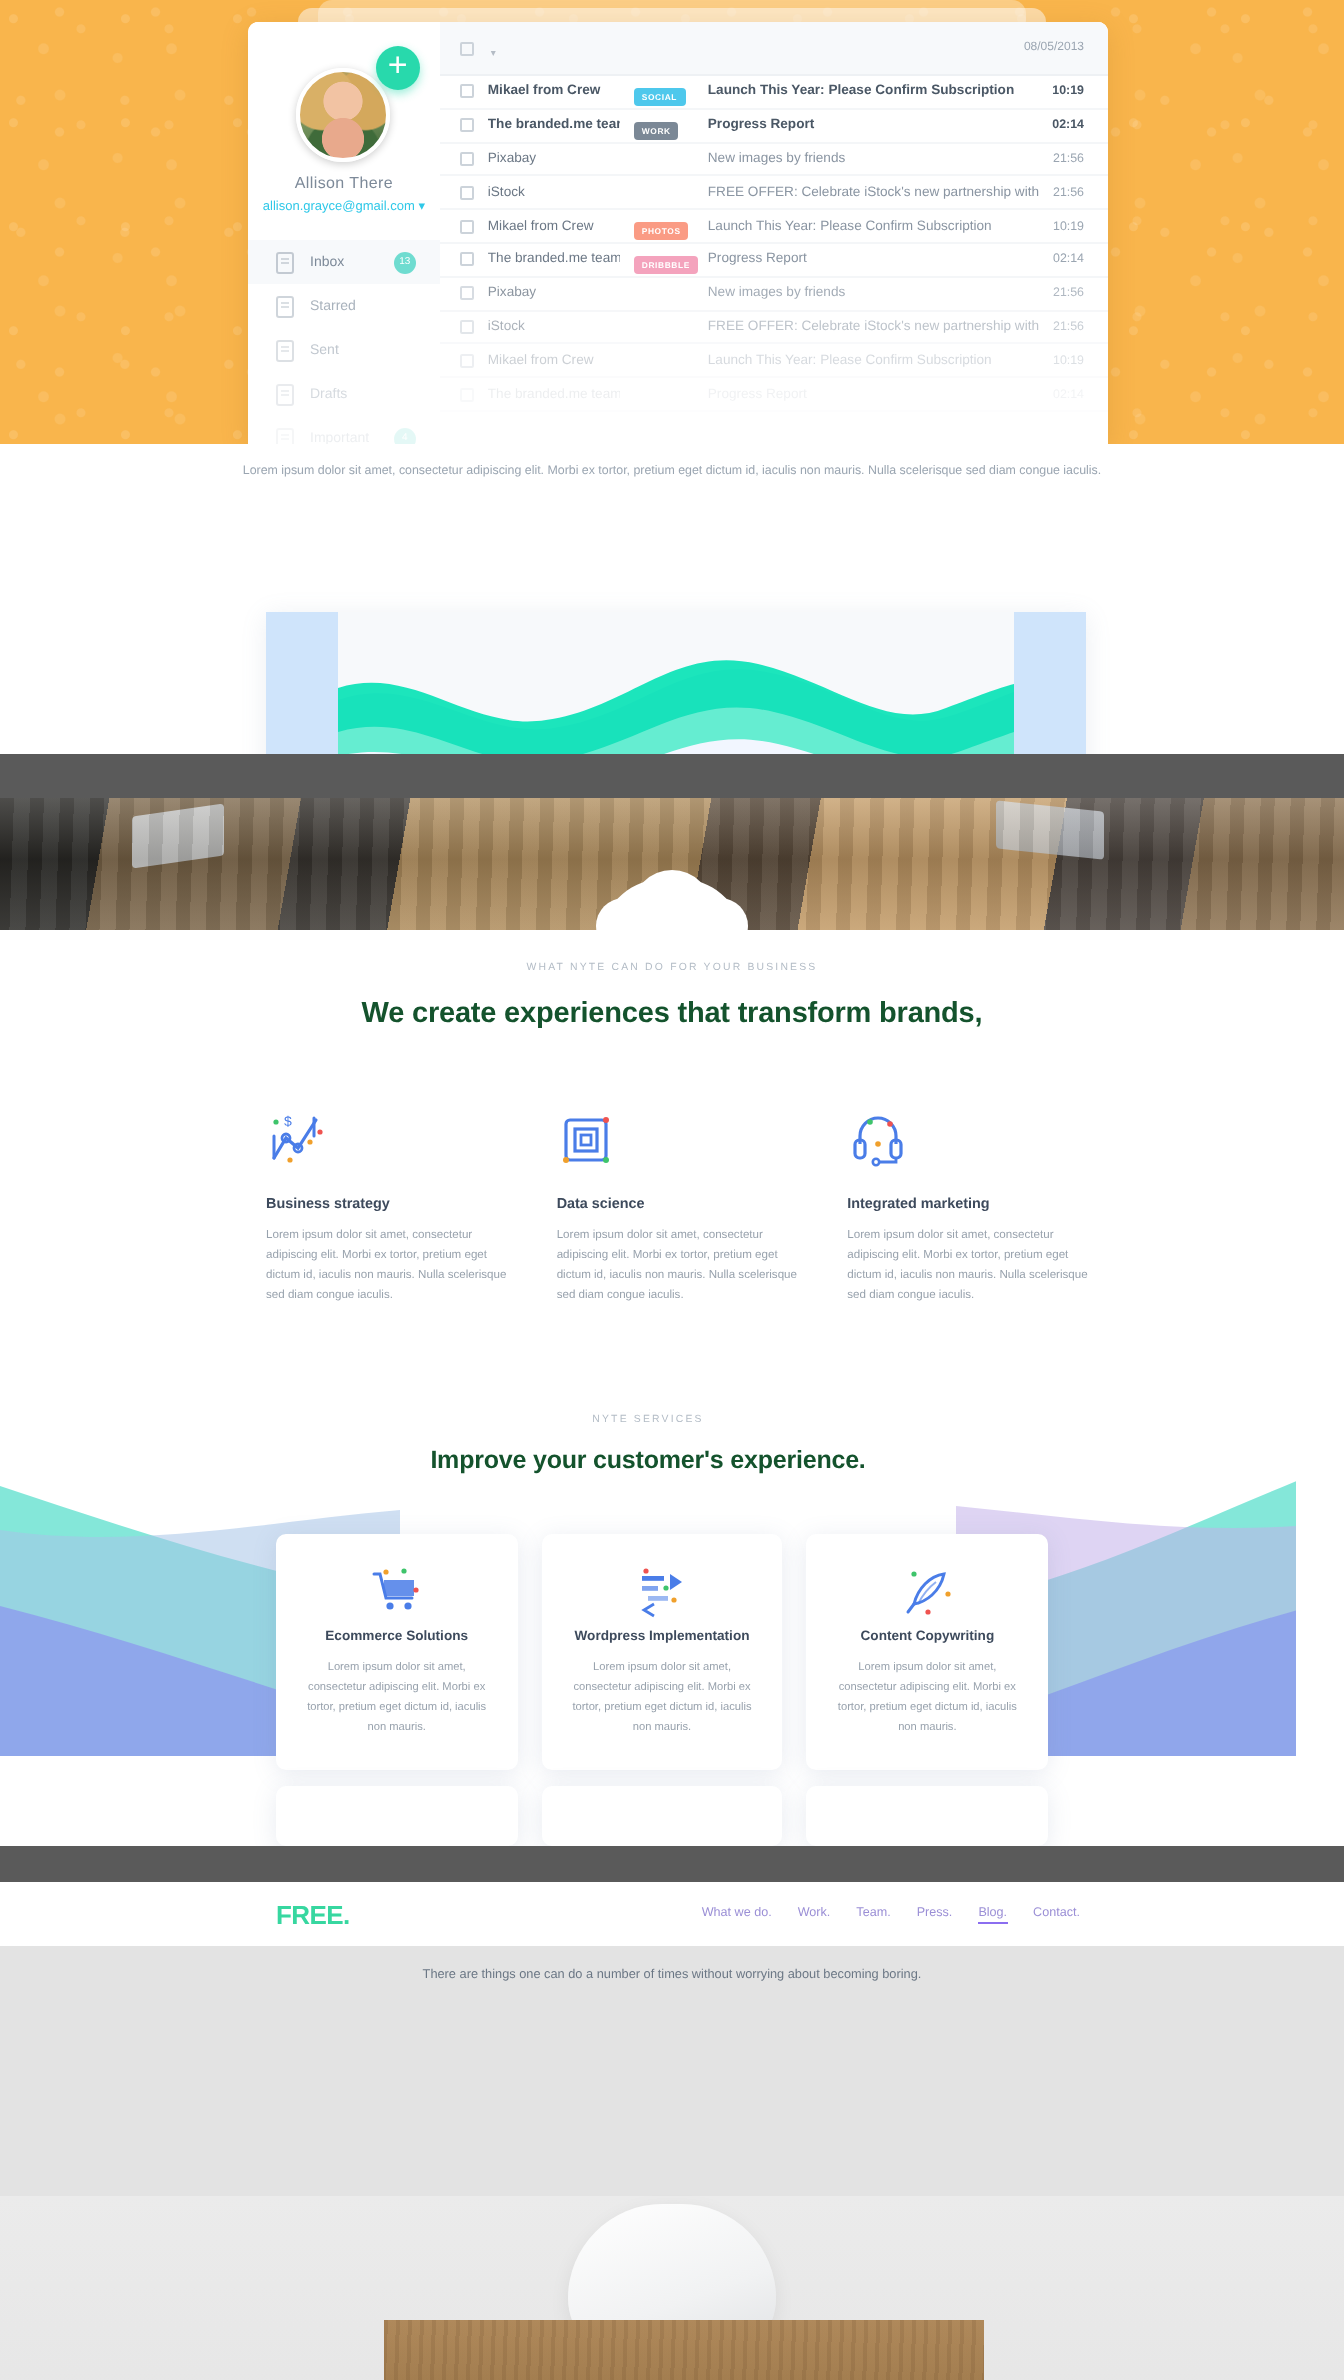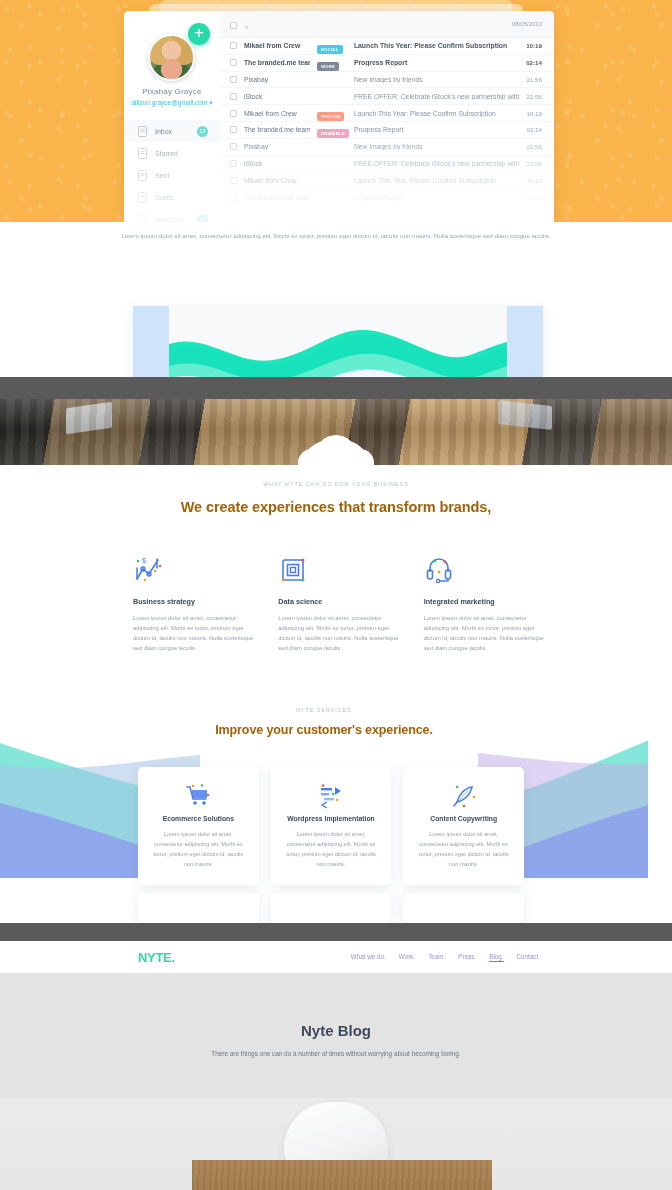--- a/index.html
+++ b/index.html
@@ -130,21 +130,21 @@
     transform:skewY(6deg); opacity:.75; border-radius:2px;
   }
   .cloud-cut{
     position:absolute; left:0; right:0; bottom:-2px; height:38px; z-index:3;
   }
 
   
   .svc-sec{ position:relative; width:672px; background:#fff; padding-top:14px;}
   .eyebrow{ text-align:center; font-size:5.2px; letter-spacing:1.1px; color:#b3bcc6; text-transform:uppercase;}
   .big-head{
-    text-align:center; font-size:14.5px; font-weight:bold; color:#a16207;
+    text-align:center; font-size:14.5px; font-weight:bold; color:#14532d;
     line-height:1.5; margin-top:10px; letter-spacing:-.1px;
   }
   .cols{ display:flex; gap:25px; padding:36px 128px 0 133px;}
   .col{ width:148px;}
   .col-ic{ height:30px; margin-bottom:12px;}
   .col-h{ font-size:7.2px; font-weight:bold; color:#3d4a5c; margin-bottom:7px;}
   .col-p{ font-size:5.8px; color:#98a2ad; line-height:1.75;}
 
   
   .imp-sec{ position:relative; width:648px; padding-top:54px; background:#fff; overflow:hidden;}
@@ -199,21 +199,21 @@
 <div class="mail-section">
   <div class="pattern"></div>
   <div class="mail-ghost"></div>
   <div class="mail-ghost2"></div>
 
   <div class="mail-window">
 
     <div class="mail-sidebar">
       <div class="fab">+</div>
       <div class="avatar"></div>
-      <div class="uname">Pixabay Grayce</div>
+      <div class="uname">Allison There</div>
       <div class="uemail">
         <span>allison.grayce@gmail.com</span>
         <span>▾</span>
       </div>
       <div class="nav-list" id="mail-nav">
           <div class="nav-item active">
             <span class="nav-ic"><svg width="9" height="11" viewBox="0 0 9 11">
                 <rect x="0.5" y="0.5" width="8" height="10" rx="1" fill="none" stroke="#9aa5b1"></rect>
                 <path d="M2.5 3.5 H6.5 M2.5 5.5 H6.5" stroke="#9aa5b1" stroke-width=".8"></path>
               </svg></span>
@@ -503,33 +503,32 @@
   <div class="card-row2">
     <div class="card stub"></div>
     <div class="card stub"></div>
     <div class="card stub"></div>
   </div>
 </div>
 
 <div class="band2"></div>
 <div class="nyte-nav">
   <div class="logo">
-    <span>NYTE</span><span>.</span>
+    <span>FREE</span><span>.</span>
   </div>
   <div class="nav-links" id="site-links">
       <a href="#" class="">What we do.</a>
       <a href="#" class="">Work.</a>
       <a href="#" class="">Team.</a>
       <a href="#" class="">Press.</a>
       <a href="#" class="on">Blog.</a>
       <a href="#" class="">Contact.</a>
     </div>
 </div>
 
 <div class="blog">
-  <div class="blog-h">Nyte Blog</div>
   <div class="blog-p">There are things one can do a number of times without worrying about becoming boring.</div>
   <div class="desk">
     <div class="chair"></div>
     <div class="table"></div>
 
   </div>
 </div>
 
 </body></html>

